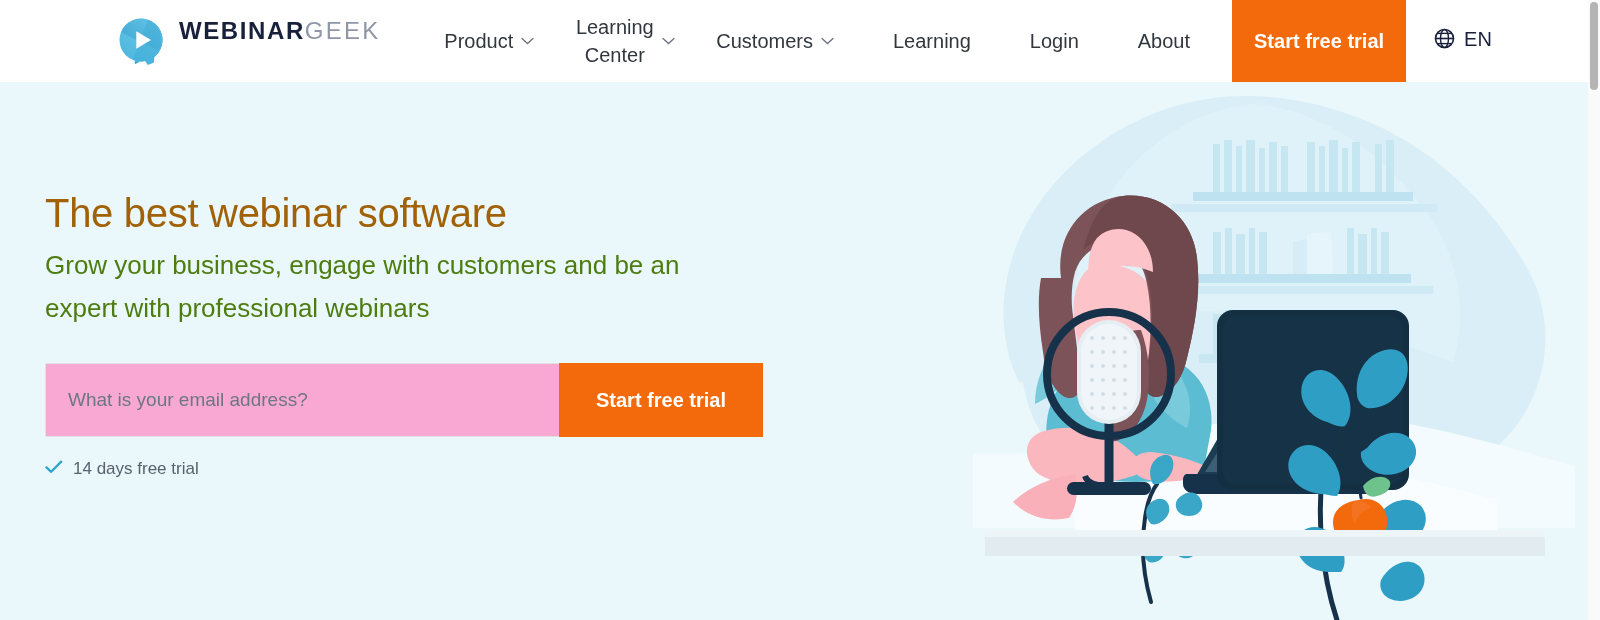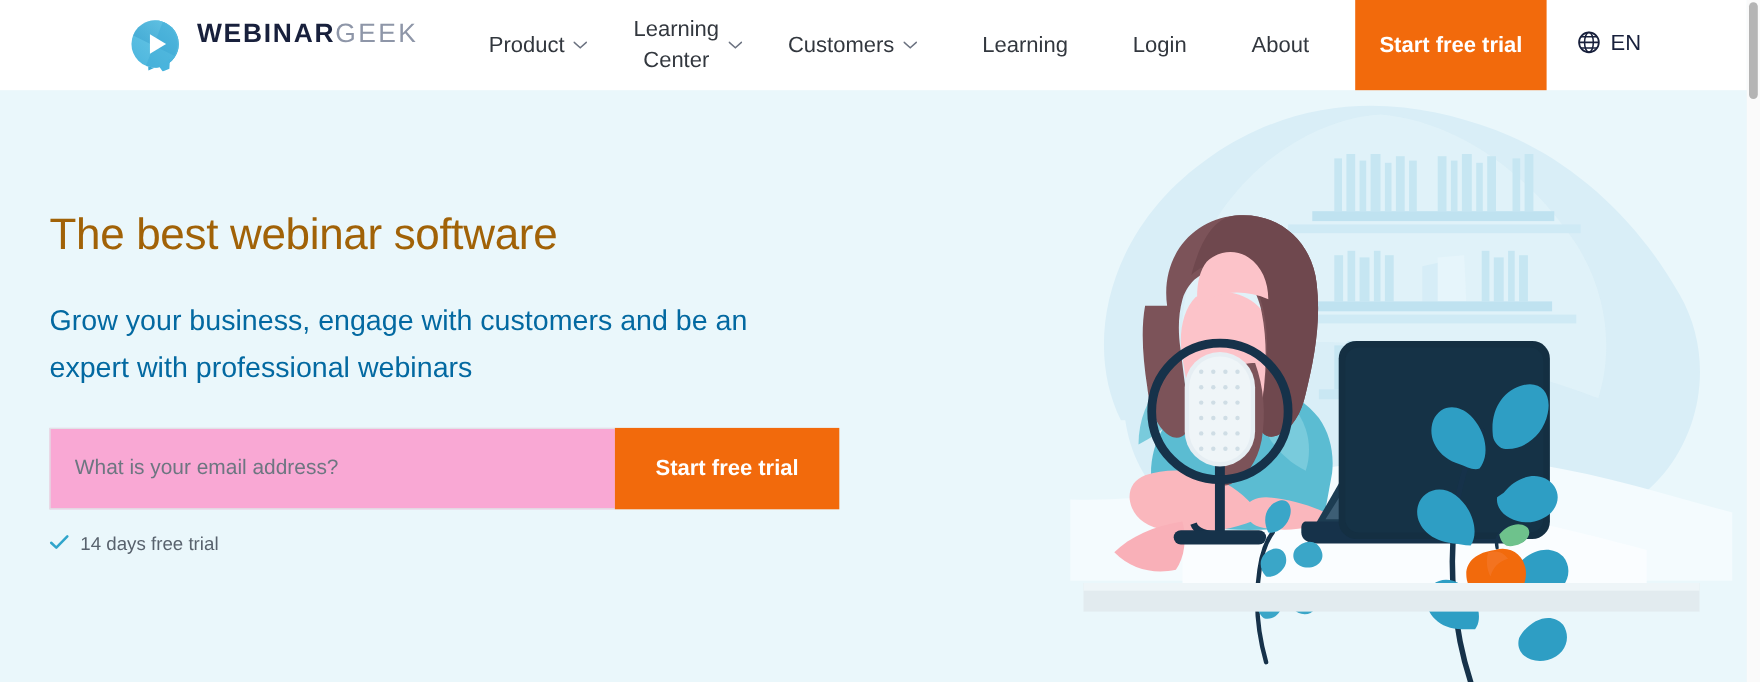--- a/index.html
+++ b/index.html
@@ -77,24 +77,23 @@
   }
   .hero-copy { position:absolute; left:45px; top:100px; width:760px; }
   h1.headline {
     font-size:40px;
     line-height:62px;
     color:#a16207;
     font-weight:normal;
     letter-spacing:-0.3px;
   }
   p.subhead {
-    margin-top:26px;
     font-size:26px;
     line-height:43px;
-    color:#0369a1;
+    color:#4d7c0f;
     font-weight:normal;
     max-width:700px;
   }
   .signup { margin-top:33px; display:flex; width:718px; height:74px; }
   .email-input {
     flex:1 1 auto;
     border:1px solid #dfe3e6;
     border-right:none;
     background:#f9a8d4;
     font-size:19px;

